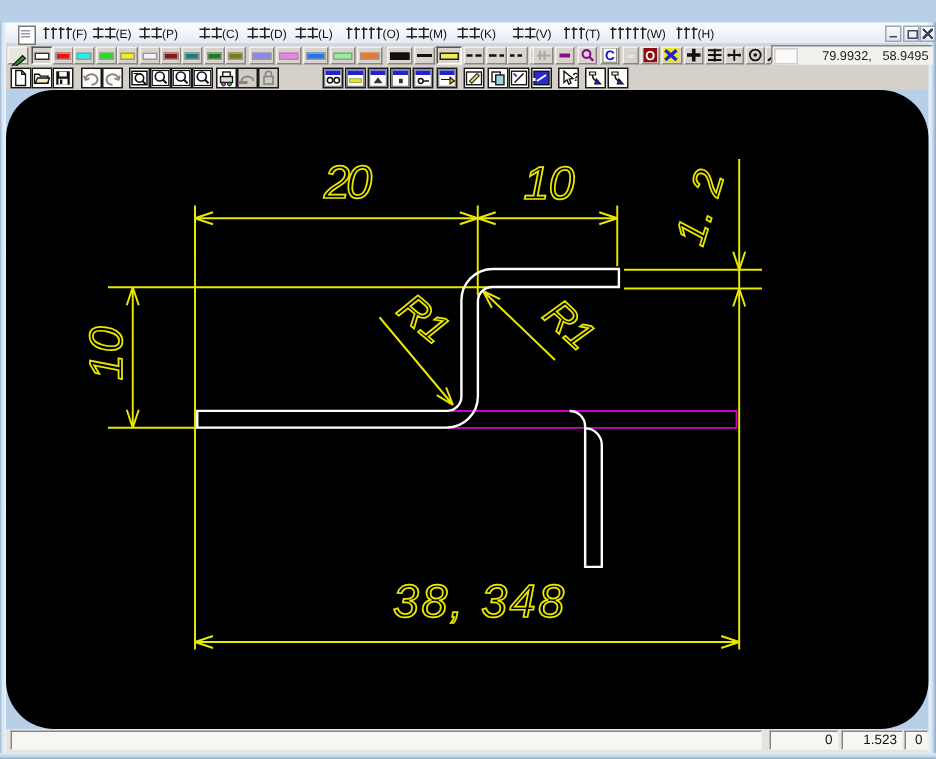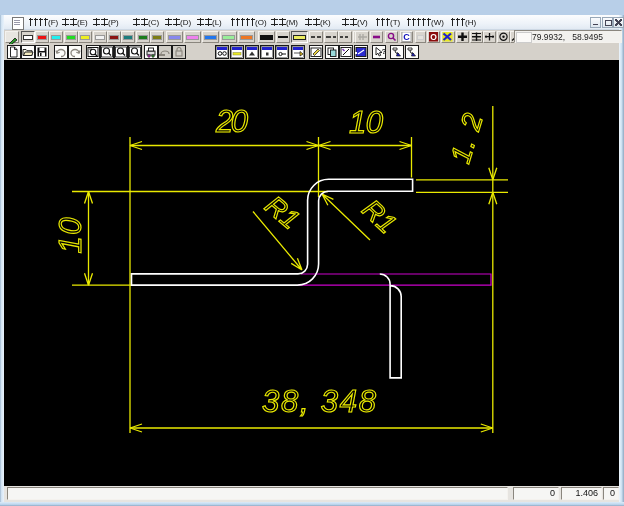--- a/index.html
+++ b/index.html
@@ -36,23 +36,23 @@
 .sw{position:absolute;top:1px;height:12px;box-sizing:border-box;background:#d8d4cd;
  border:1px solid;border-color:#f4f2ee #8a867e #8a867e #f4f2ee;}
 .sw i{position:absolute;left:1px;right:1px;top:2.5px;bottom:2.5px;border:1px solid #999;}
 .ib{position:absolute;top:1px;width:13px;height:12px;box-sizing:border-box;background:#e8e6e1;
  border:1px solid;border-color:#f4f2ee #8a867e #8a867e #f4f2ee;}
 .b2{position:absolute;top:1px;width:14px;height:14px;box-sizing:border-box;background:#fcfcfa;border:1px solid #1a1a1a;}
 .b2 svg{position:absolute;left:0;top:0;}
 .b2g{background:#d0cdc6;}
 #coord{position:absolute;left:510px;top:0px;width:108px;height:13px;box-sizing:border-box;
  border:1px solid;border-color:#8a867e #f4f2ee #f4f2ee #8a867e;background:#f2f1ee;
- font-size:8.5px;color:#222;text-align:left;line-height:12px;padding-right:2px;font-family:"Liberation Sans",sans-serif;}
-
-#canvas{position:absolute;left:4px;top:60px;width:615px;height:426px;background:#000;}
+ font-size:8.5px;color:#222;text-align:right;line-height:12px;padding-right:2px;font-family:"Liberation Sans",sans-serif;}
+
+#canvas{position:absolute;left:4px;top:60px;width:615px;height:426px;background:#000;border-radius:32px;}
 
 #status{position:absolute;left:4px;top:486px;width:615px;height:16px;background:#e6e4e0;}
 .sf{position:absolute;top:1px;height:13px;box-sizing:border-box;border:1px solid;border-color:#8a867e #f4f2ee #f4f2ee #8a867e;
  background:#f6f6f4;font-size:9px;color:#111;text-align:right;line-height:11px;padding-right:3px;}
 
 .kj{display:inline-block;position:relative;top:1px;width:7.5px;height:9px;margin:0 0.5px;
  background:linear-gradient(#222,#222) 0 1px/8px 1px no-repeat,
   linear-gradient(#222,#222) 0 4px/8px 1px no-repeat,
   linear-gradient(#222,#222) 0 7px/8px 1px no-repeat,
   linear-gradient(#222,#222) 2px 0/1px 9px no-repeat,
@@ -454,16 +454,16 @@
 
    <path d="M301,274 H491 V285.2 H297.7" stroke="#cc02cc" stroke-width="1.2" fill="none"></path>
 
    <path d="M131.5,273.9 H298 A9.6,9.6 0 0 0 307.6,264.3 V200.3 A21,21 0 0 1 328.6,179.3 H412.6 V191.3 H328.1 A9.5,9.5 0 0 0 318.6,200.8 V264 A21,21 0 0 1 297.6,285.1 H131.5 Z" stroke="#ffffff" stroke-width="1.6" fill="none"></path>
    <path d="M379.8,274 A10.3,10.3 0 0 1 390.1,284.3 V377.9 H401.2 V296.6 A11,11 0 0 0 390.2,285.6" stroke="#ffffff" stroke-width="1.6" fill="none"></path>
   </svg>
  </div>
  <div id="status">
   <div class="sf" style="left:3px;width:501px;"></div>
   <div class="sf" style="left:509px;width:46px;">0</div>
-  <div class="sf" style="left:557px;width:41px;">1.406</div>
+  <div class="sf" style="left:557px;width:41px;">1.523</div>
   <div class="sf" style="left:599px;width:16px;">0</div>
  </div>
 </div>
 
 </body></html>

